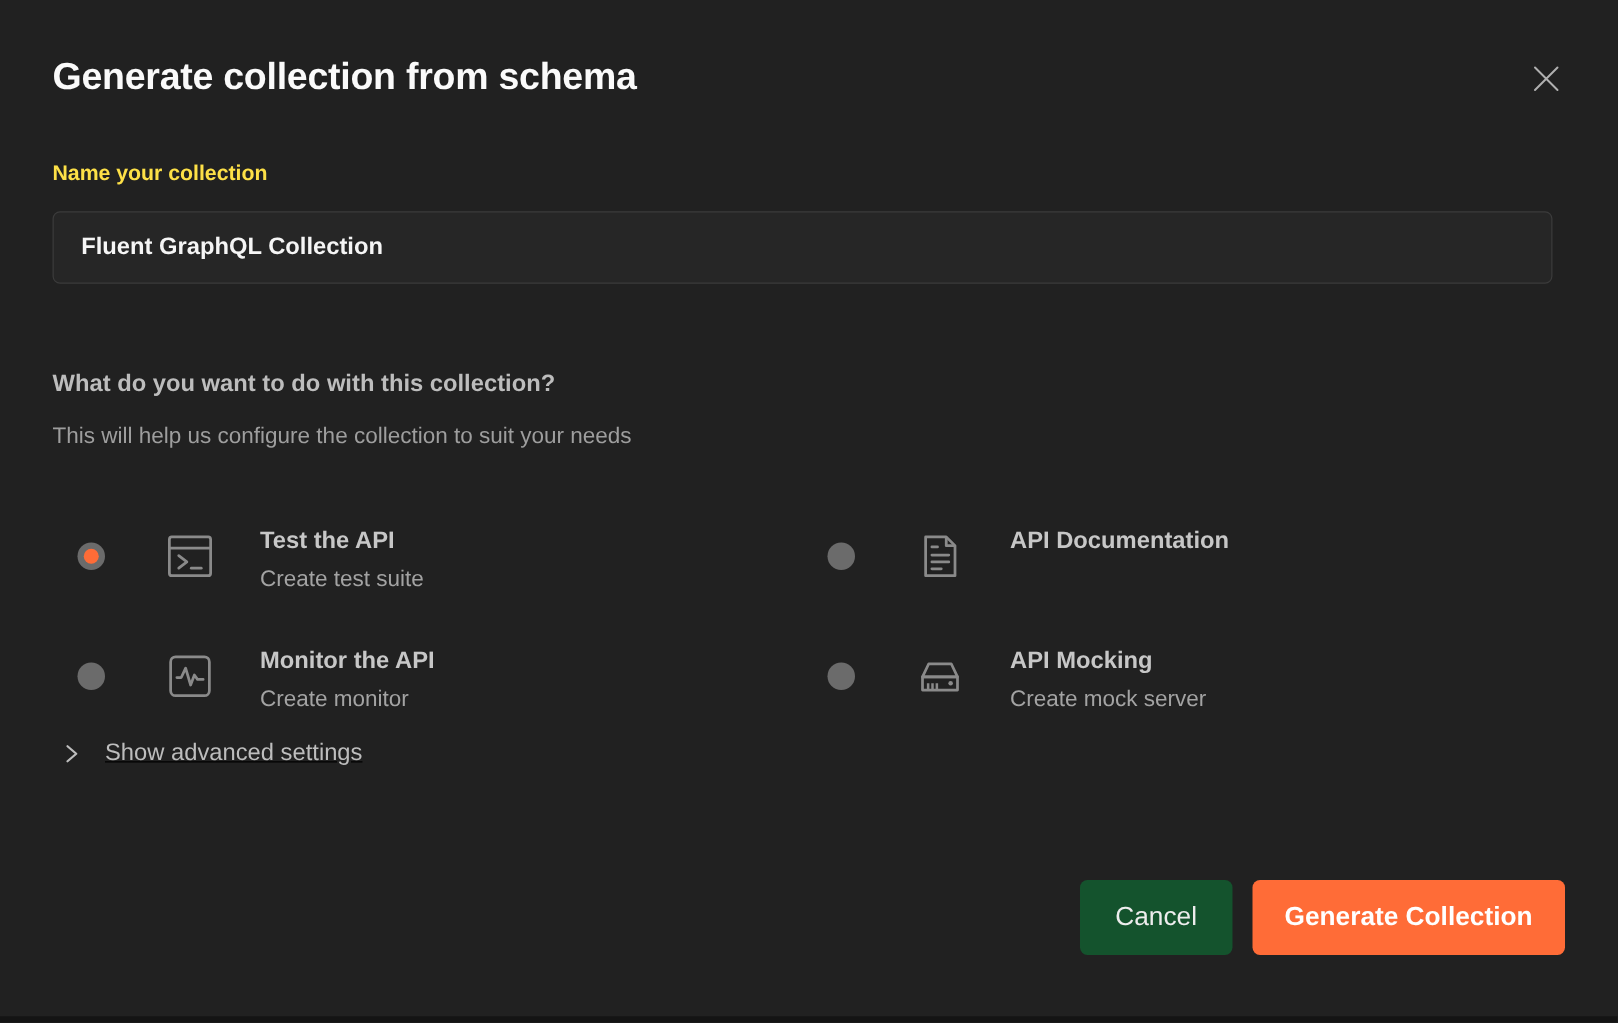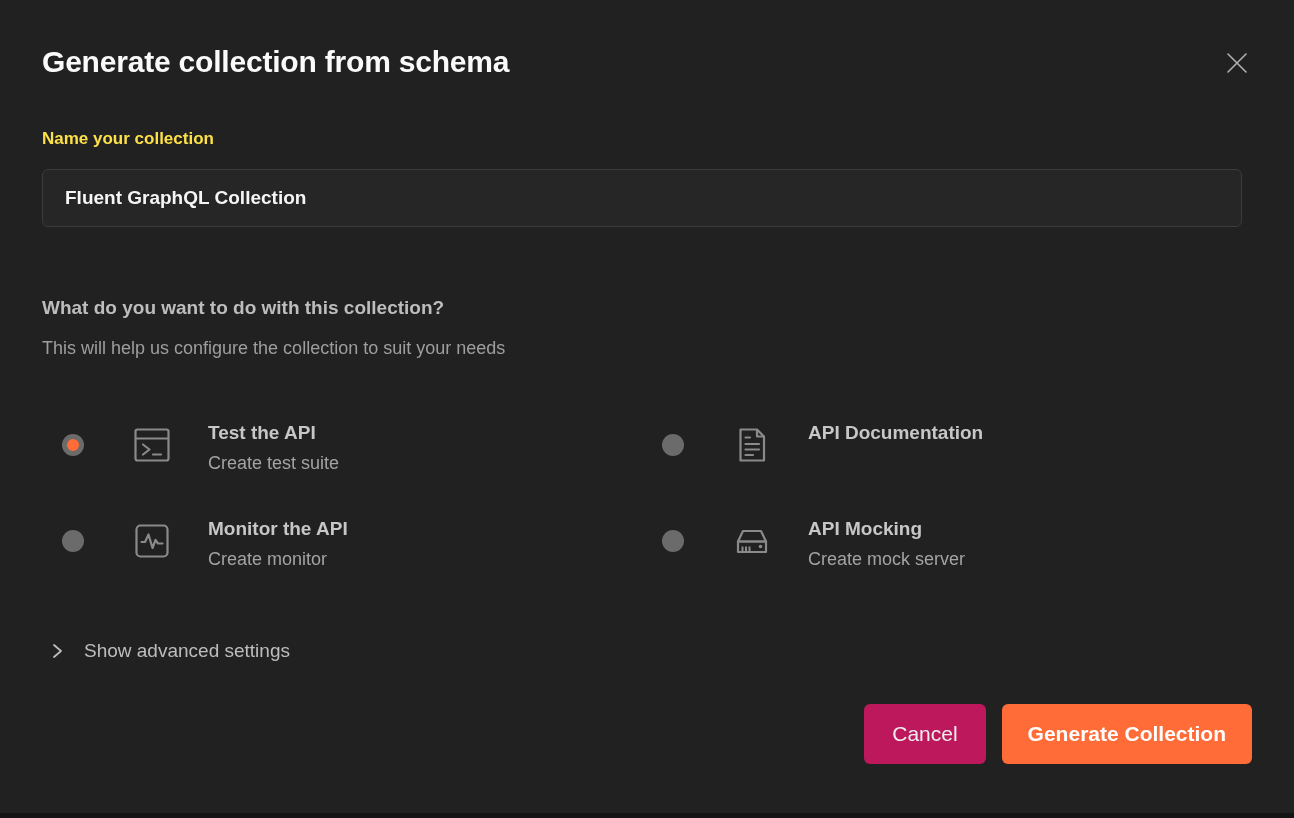--- a/index.html
+++ b/index.html
@@ -171,24 +171,25 @@
     font-size: 18px;
     color: #a3a3a3;
     line-height: 1.55;
     margin-top: 3px;
   }
 
   
   .advanced {
     position: absolute;
     left: 46px;
-    top: 640px;
+    top: 592px;
     display: flex;
     cursor: pointer;
     user-select: none;
+    text-decoration: underline;
   }
   .advanced .chev {
     width: 22px;
     height: 22px;
     display: flex;
     align-items: center;
     justify-content: center;
   }
   .advanced .adv-label {
     margin-left: 16px;
@@ -207,21 +208,21 @@
   }
   .btn {
     border: none;
     border-radius: 6px;
     font-family: "Liberation Sans", sans-serif;
     cursor: pointer;
     height: 60px;
     box-sizing: border-box;
   }
   .btn-cancel {
-    background: #be185d;
+    background: #14532d;
     color: #ededed;
     font-size: 21px;
     padding: 0 28px;
   }
   .btn-primary {
     background: #ff6c37;
     color: #ffffff;
     font-size: 21px;
     font-weight: bold;
     padding: 0 26px;

